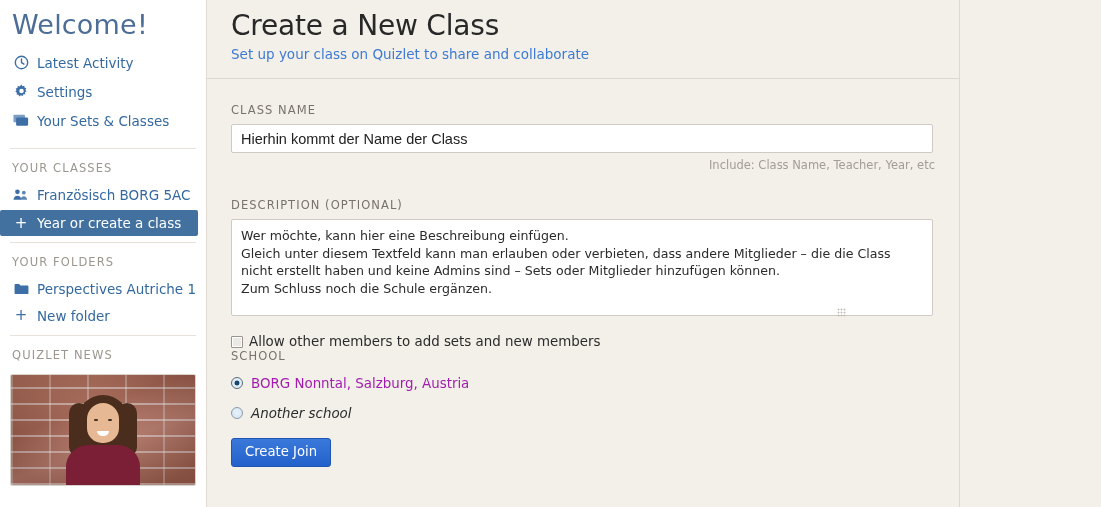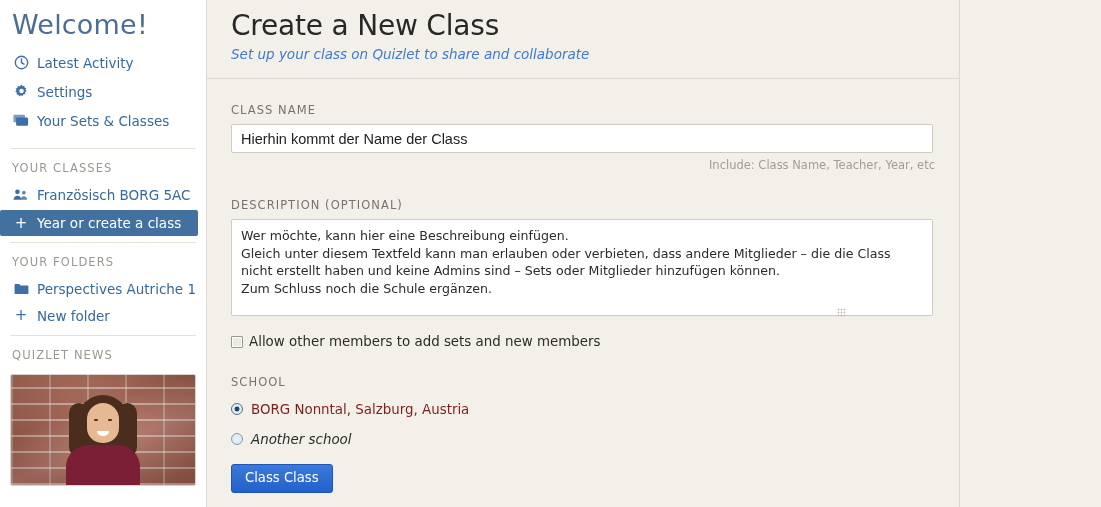--- a/index.html
+++ b/index.html
@@ -187,21 +187,20 @@
     font-weight: 400;
     line-height: 36px;
     letter-spacing: -0.2px;
   }
   .page-sub {
     font-size: 13.5px;
     color: #3d7ad4;
     line-height: 18px;
     margin-top: 1px;
     cursor: pointer;
-    font-style: italic;
   }
   .form {
     padding: 24px 24px 0 24px;
   }
   .field-label {
     font-size: 11.5px;
     letter-spacing: 1.05px;
     color: #77736c;
     text-transform: uppercase;
     margin-bottom: 7px;
@@ -265,21 +264,21 @@
     margin-right: 6px;
     flex: 0 0 12px;
     border-radius: 1px;
     box-shadow: inset 0 0 0 1px #fdfdfd;
     cursor: pointer;
   }
   .check-label {
     font-size: 13.4px;
     color: #2b2b2b;
   }
-  .school-block { margin-top: 26px; }
+  .school-block { }
   .radio-row {
     display: flex;
     align-items: center;
     height: 26px;
     margin-top: 4px;
   }
   .radio {
     width: 12px; height: 12px;
     border-radius: 50%;
     box-sizing: border-box;
@@ -287,21 +286,21 @@
     flex: 0 0 12px;
     cursor: pointer;
     border: 1px solid #8f9aa5;
     background: radial-gradient(circle at 50% 45%, #e9f3fb 0%, #cfe3f2 100%);
   }
   .radio.checked {
     border: 1px solid #5a6b7a;
     background:
       radial-gradient(circle at 50% 50%, #17496e 0%, #17496e 32%, #dce9f3 38%, #eef5fb 100%);
   }
-  .radio-label { font-size: 13.4px; color: #7f1d1d; }
+  .radio-label { font-size: 13.4px; color: #a21caf; }
   .radio-label.italic { font-style: italic; color: #2b2b2b; }
   .btn-primary {
     margin-top: 12px;
     display: inline-block;
     background: #2c6ed5;
     background-image: linear-gradient(180deg, #3a79da 0%, #2361cb 100%);
     border: 1px solid #1f56b4;
     border-radius: 3px;
     color: #ffffff;
     font-size: 13.2px;
@@ -449,19 +448,19 @@
             <span class="radio checked"></span>
             <span class="radio-label">BORG Nonntal, Salzburg, Austria</span>
           </div>
 
           <div class="radio-row">
             <span class="radio"></span>
             <span class="radio-label italic">Another school</span>
           </div>
         </div>
 
-        <div class="btn-primary">Class Class</div>
+        <div class="btn-primary">Create Join</div>
 
       </div>
     </div>
   </div>
 
 </div>
 
 </body></html>

